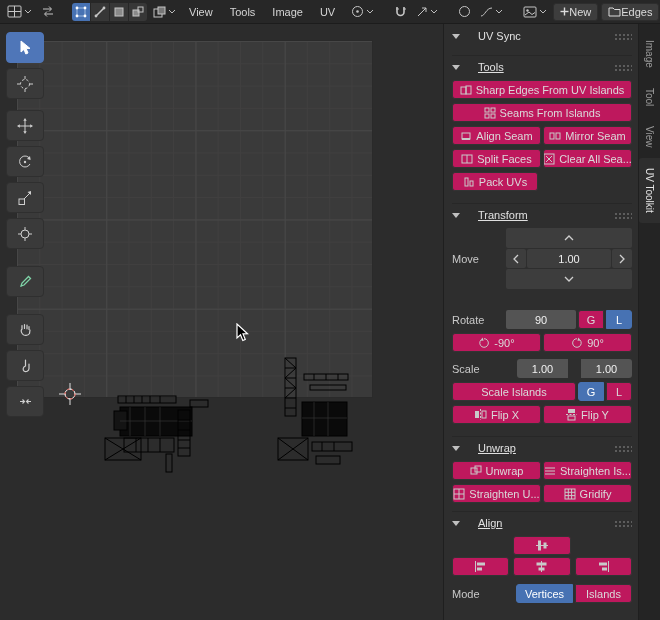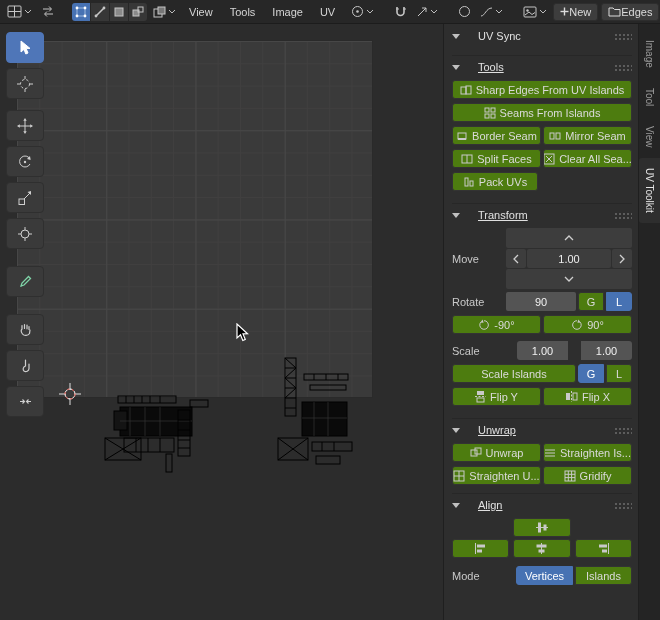--- a/index.html
+++ b/index.html
@@ -45,21 +45,21 @@
   
   #panel { width:195px; background:#2e2e2e; border-left:1px solid #1f1f1f; padding:2px 6px 0 8px;
     display:flex; flex-direction:column; }
   .phead { height:20px; display:flex; align-items:center; gap:18px; margin-bottom:5px; color:#e0e0e0; }
   .phead .caret { width:0; height:0; border-left:4px solid transparent; border-right:4px solid transparent;
     border-top:5px solid #c0c0c0; }
   .phead .grip { margin-left:auto; width:18px; height:7px;
     background-image:radial-gradient(#5d5d5d 1px, transparent 1.2px); background-size:4px 4px; }
   .sect-top { border-top:1px solid #272727; padding-top:3px; margin-top:4px;text-decoration:underline; }
   .prow { display:flex; gap:2px; margin-bottom:4px; height:19px; }
-  .btn { flex:1; background:#4d7c0f; border:1px solid #333; border-radius:3px; color:#dadada;
+  .btn { flex:1; background:#be185d; border:1px solid #333; border-radius:3px; color:#dadada;
     display:flex; align-items:center; justify-content:center; gap:4px; height:19px; overflow:hidden; white-space:nowrap; }
   .btn.blue { background:#4772b3; border-color:#4772b3; color:#fff; }
   .btn.sq { flex:0 0 26px; }
   .field { flex:1; background:#545454; border-radius:2px; color:#f0f0f0;
     display:flex; align-items:center; justify-content:center; height:19px; }
   .plabel { flex:0 0 52px; display:flex; align-items:center; color:#c9c9c9; }
   .move-widget { flex:1; display:flex; flex-direction:column; gap:1px; height:61px; }
   .mw-row { display:flex; gap:1px; height:19px; }
   .mw-btn { background:#3d3d3d; border-radius:2px; display:flex; align-items:center; justify-content:center; }
   .mw-up,.mw-down { height:20px; }
@@ -456,21 +456,21 @@
       </div>
     </div>
     <div class="prow">
       <div class="btn">
         <span>
             <svg width="12" height="12" viewBox="0 0 12 12">
               <rect x="2" y="3" width="8" height="6" fill="none" stroke="#c9c9c9"></rect>
               <line x1="2" y1="9" x2="10" y2="9" stroke="#c9c9c9" stroke-width="2"></line>
             </svg>
           </span>
-        <span>Border Seam</span>
+        <span>Align Seam</span>
       </div>
       <div class="btn">
         <span>
             <svg width="12" height="12" viewBox="0 0 12 12">
               <rect x="1" y="3" width="4" height="6" fill="none" stroke="#c9c9c9"></rect>
               <rect x="7" y="3" width="4" height="6" fill="none" stroke="#c9c9c9"></rect>
             </svg>
           </span>
         <span>Mirror Seam</span>
       </div>
@@ -507,21 +507,21 @@
         <span>Pack UVs</span>
       </div>
     </div>
 
     <div class="phead sect-top">
       <span class="caret"></span>
       <span>Transform</span>
       <span class="grip"></span>
     </div>
 
-    <div class="prow" style="height:61px; margin-bottom:3px;">
+    <div class="prow" style="height:61px; margin-bottom:21px;">
       <div class="plabel">Move</div>
       <div class="move-widget">
         <div class="mw-btn mw-up">
           <span>
               <svg width="10" height="6" viewBox="0 0 10 6">
                 <polyline points="1,5 5,1 9,5" fill="none" stroke="#cfcfcf" stroke-width="1.3"></polyline>
               </svg>
             </span>
         </div>
         <div class="mw-row">
@@ -587,37 +587,37 @@
 
     <div class="prow">
       <div class="btn">Scale Islands</div>
       <div class="btn sq blue pair-l">G</div>
       <div class="btn sq pair-r">L</div>
     </div>
 
     <div class="prow" style="margin-bottom:8px;">
       <div class="btn">
         <span>
+            <svg width="13" height="11" viewBox="0 0 13 11">
+              <rect x="1" y="2" width="4" height="7" fill="#c9c9c9"></rect>
+              <line x1="6.5" y1="0" x2="6.5" y2="11" stroke="#c9c9c9" stroke-dasharray="2,1.5"></line>
+              <rect x="8" y="2" width="4" height="7" fill="none" stroke="#c9c9c9"></rect>
+            </svg>
+          </span>
+        <span>Flip X</span>
+      </div>
+      <div class="btn">
+        <span>
             <svg width="11" height="13" viewBox="0 0 11 13">
               <rect x="2" y="1" width="7" height="4" fill="#c9c9c9"></rect>
               <line x1="0" y1="6.5" x2="11" y2="6.5" stroke="#c9c9c9" stroke-dasharray="2,1.5"></line>
               <rect x="2" y="8" width="7" height="4" fill="none" stroke="#c9c9c9"></rect>
             </svg>
           </span>
         <span>Flip Y</span>
-      </div>
-      <div class="btn">
-        <span>
-            <svg width="13" height="11" viewBox="0 0 13 11">
-              <rect x="1" y="2" width="4" height="7" fill="#c9c9c9"></rect>
-              <line x1="6.5" y1="0" x2="6.5" y2="11" stroke="#c9c9c9" stroke-dasharray="2,1.5"></line>
-              <rect x="8" y="2" width="4" height="7" fill="none" stroke="#c9c9c9"></rect>
-            </svg>
-          </span>
-        <span>Flip X</span>
       </div>
     </div>
 
     <div class="phead sect-top">
       <span class="caret"></span>
       <span>Unwrap</span>
       <span class="grip"></span>
     </div>
 
     <div class="prow">

